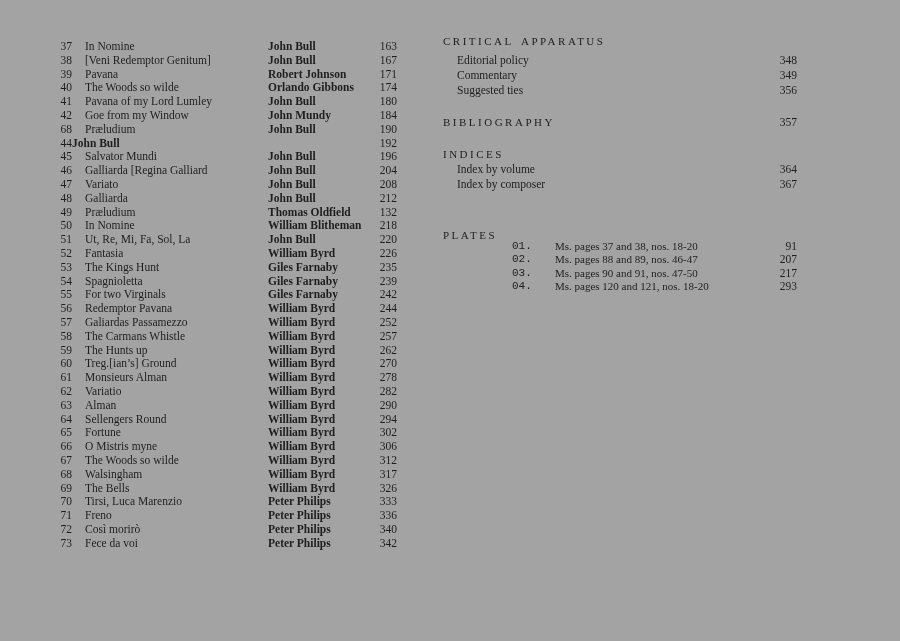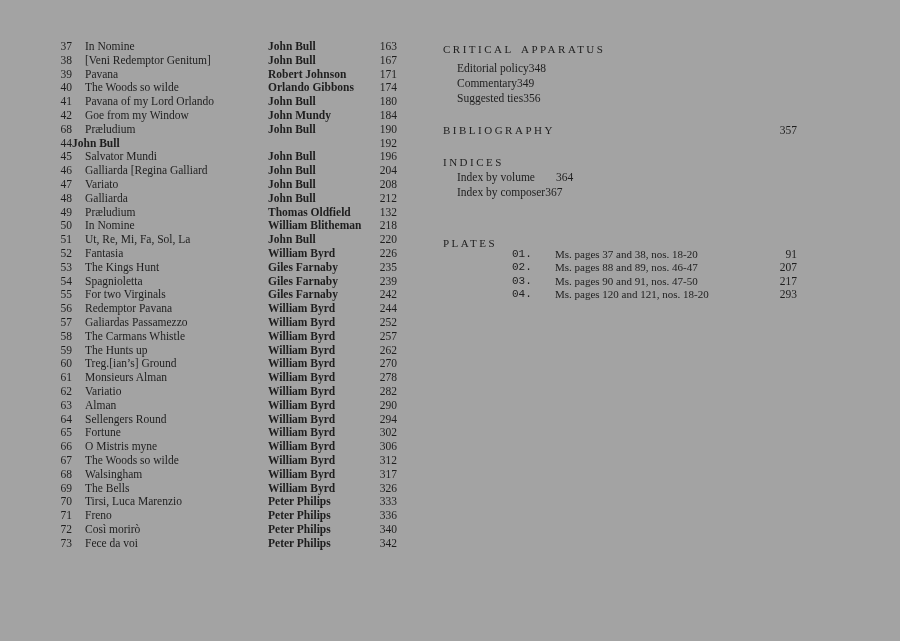--- a/index.html
+++ b/index.html
@@ -16,32 +16,32 @@
     position:absolute;left:58px;top:40px;width:339px;
     font-size:11.5px;line-height:13.8px;
   }
   .trow{display:flex;height:13.8px;white-space:nowrap;}
   .trow .num{width:14px;text-align:right;flex:0 0 auto;}
   .trow .title{margin-left:13px;width:183px;flex:0 0 auto;overflow:visible;}
   .trow .composer{width:90px;flex:0 0 auto;overflow:visible;font-weight:bold;}
   .trow .pg{flex:1 1 auto;text-align:right;}
   
   .rightcol{
-    position:absolute;left:443px;top:40px;width:354px;height:280px;
+    position:absolute;left:443px;top:32px;width:354px;height:280px;
     font-size:11.5px;
   }
   .heading{
     position:absolute;left:0;right:0;
     font-size:11px;letter-spacing:2.5px;word-spacing:3px;
     display:flex;justify-content:space-between;white-space:nowrap;
   }
   .heading .pg{letter-spacing:0;word-spacing:0;font-size:11.5px;}
   .subitem{
     position:absolute;left:0;right:0;
-    display:flex;white-space:nowrap;
+    display:flex;justify-content:space-between;white-space:nowrap;
   }
   .subitem .lbl{padding-left:14px;}
   .platerow{
     position:absolute;left:0;right:0;
     display:flex;white-space:nowrap;font-size:11px;
   }
   .platerow .pno{margin-left:69px;width:43px;flex:0 0 auto;font-family:Liberation Mono, monospace;}
   .platerow .plbl{flex:0 0 auto;}
   .platerow .pg{flex:1 1 auto;text-align:right;font-size:11.5px;}
 </style>
@@ -70,21 +70,21 @@
         <span class="pg">171</span>
       </div>
       <div class="trow">
         <span class="num">40</span>
         <span class="title">The Woods so wilde</span>
         <span class="composer">Orlando Gibbons</span>
         <span class="pg">174</span>
       </div>
       <div class="trow">
         <span class="num">41</span>
-        <span class="title">Pavana of my Lord Orlando</span>
+        <span class="title">Pavana of my Lord Lumley</span>
         <span class="composer">John Bull</span>
         <span class="pg">180</span>
       </div>
       <div class="trow">
         <span class="num">42</span>
         <span class="title">Goe from my Window</span>
         <span class="composer">John Mundy</span>
         <span class="pg">184</span>
       </div>
       <div class="trow">

